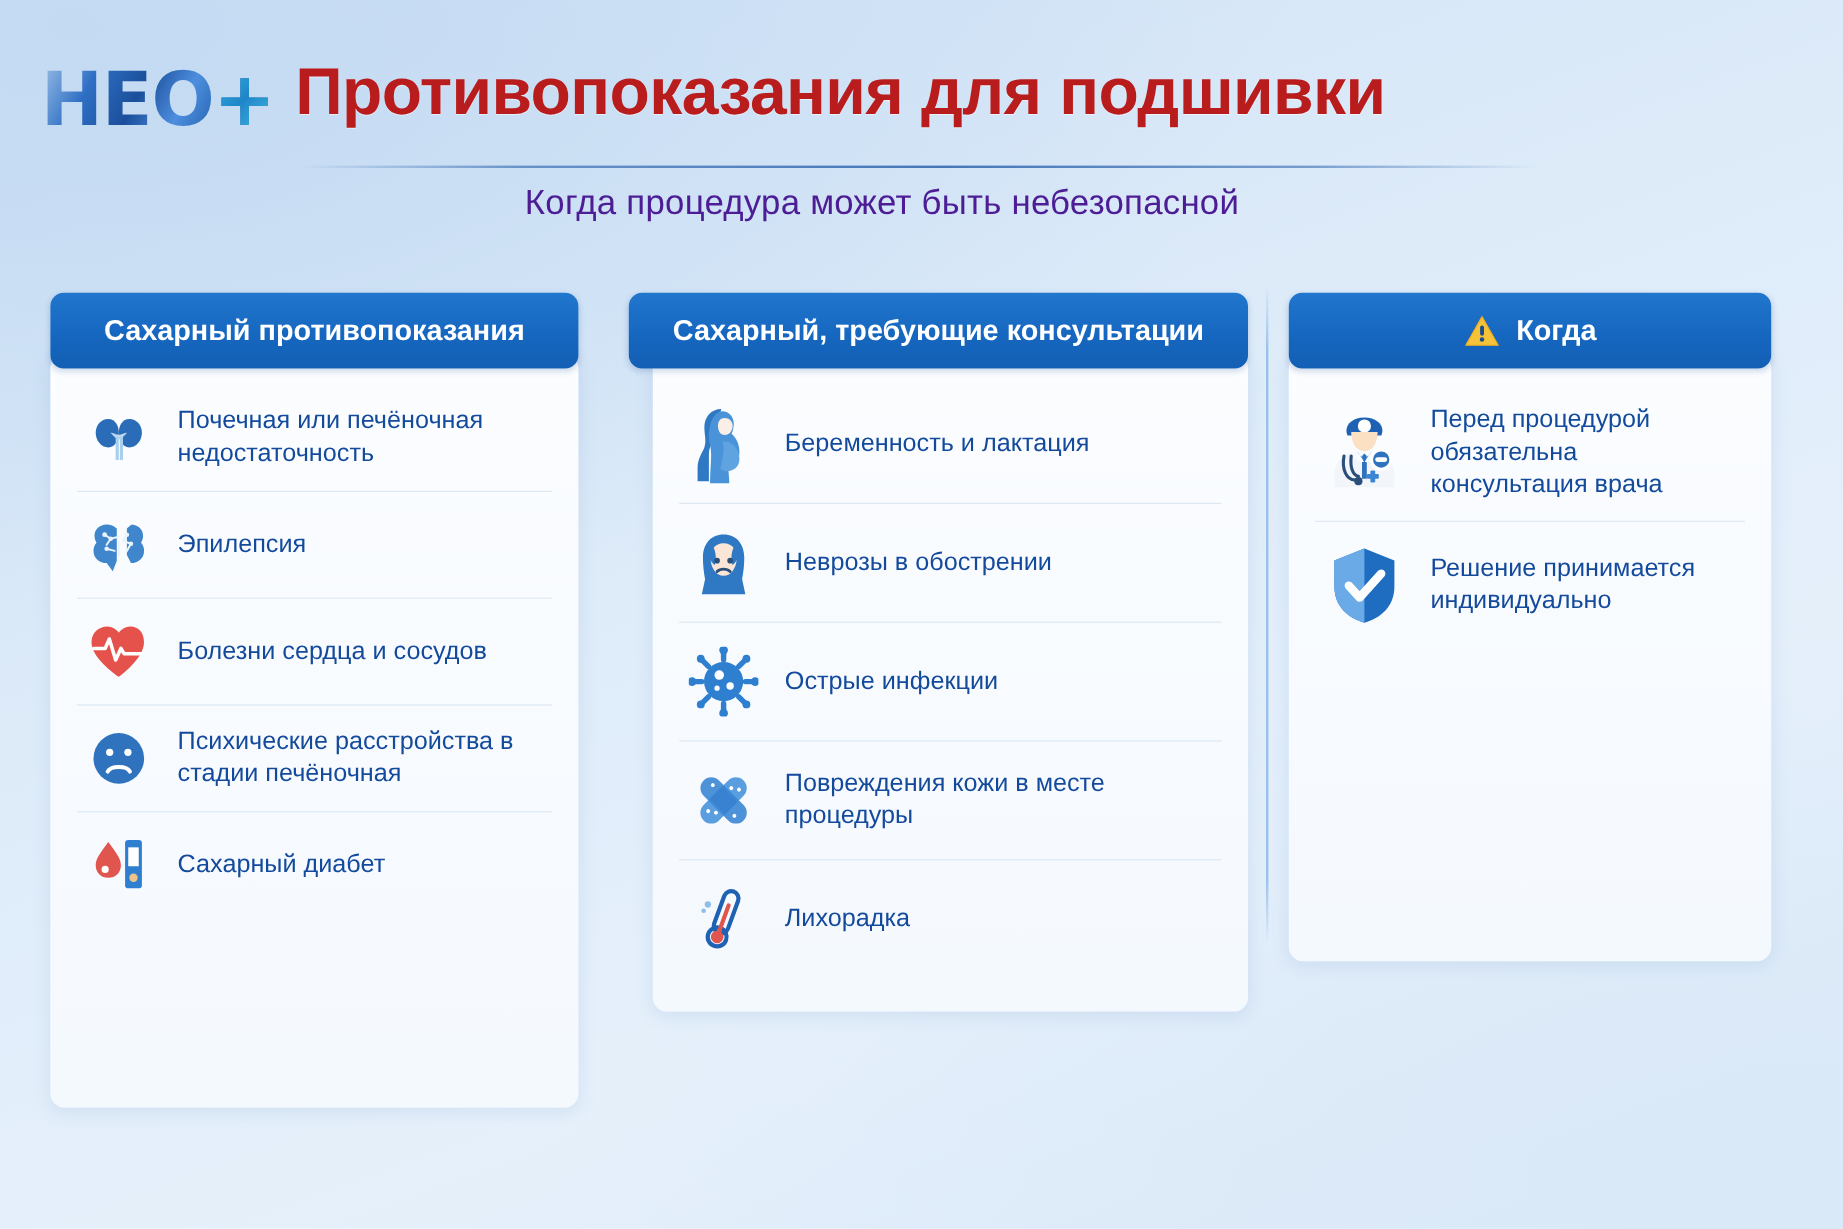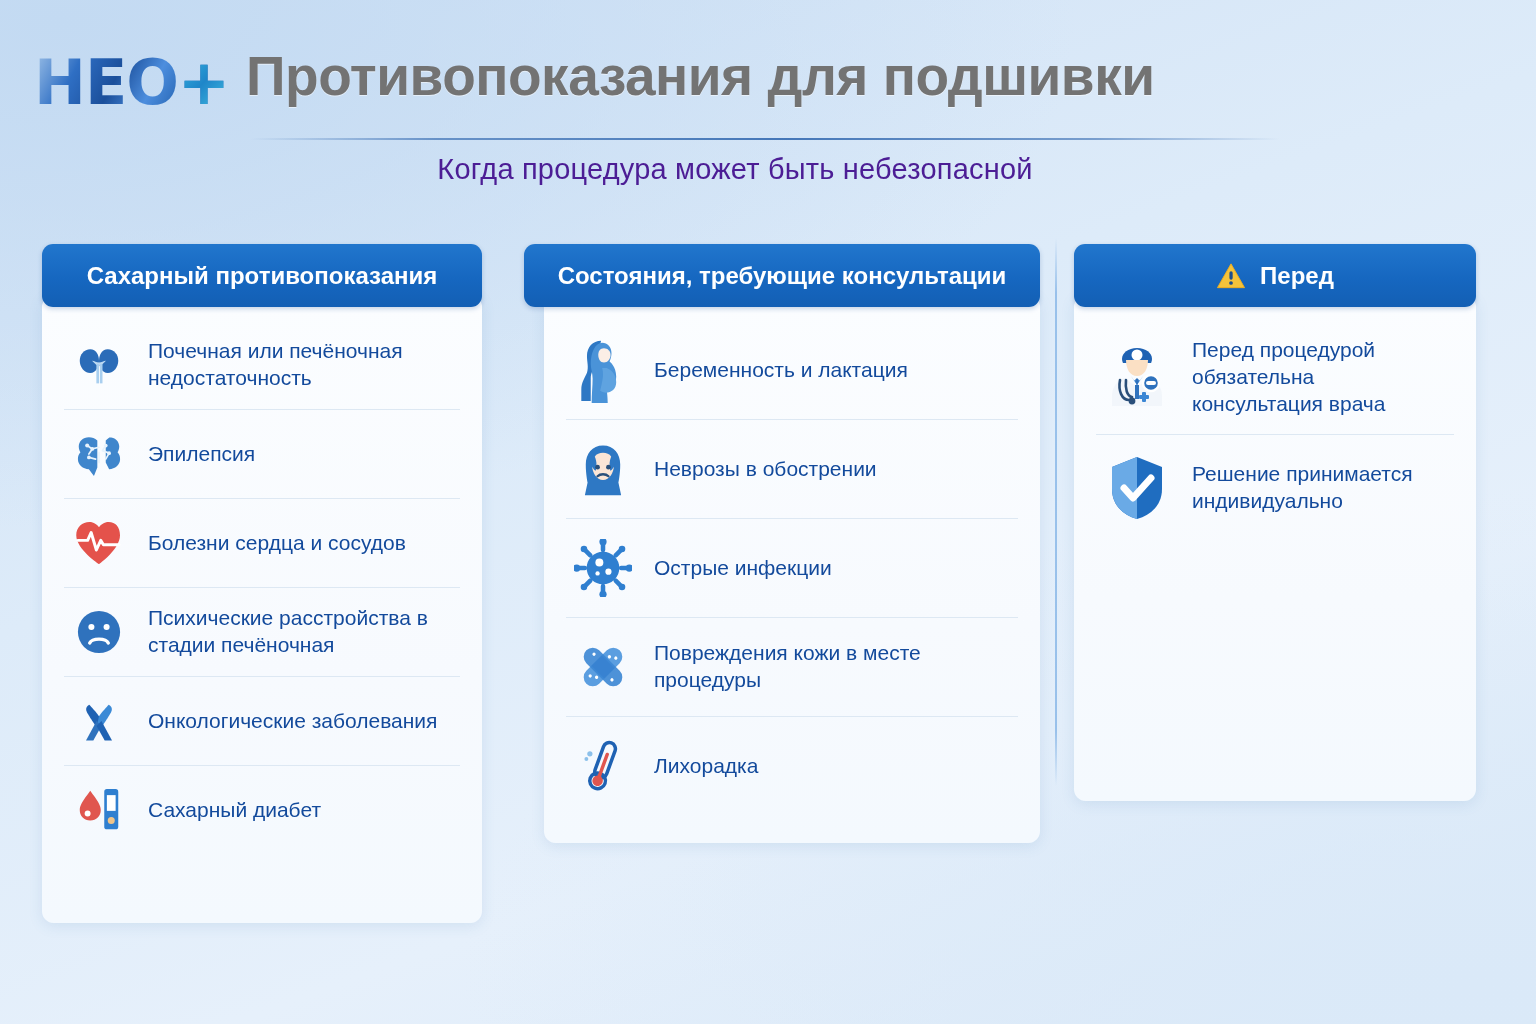--- a/index.html
+++ b/index.html
@@ -24,21 +24,21 @@
     font-family:"DejaVu Sans","Liberation Sans",sans-serif;
     text-align:center;
   }
   .logo .plus{
     background:linear-gradient(135deg,#3ec1e8 0%,#1f86c9 50%,#4ecbe8 100%);
     -webkit-background-clip:text;background-clip:text;color:transparent;
     -webkit-text-fill-color:transparent;
   }
   .title{
     position:absolute;left:246px;top:48px;
-    font-size:55px;font-weight:bold;color:#737373;letter-spacing:-0.5px;
+    font-size:55px;font-weight:bold;color:#b91c1c;letter-spacing:-0.5px;
     line-height:1.05;white-space:nowrap;
     text-shadow:0 1px 0 rgba(255,255,255,.5);
   }
   .title-rule{
     position:absolute;left:250px;top:138px;width:1030px;height:2px;
     background:linear-gradient(90deg,rgba(21,82,163,0) 0%,rgba(21,82,163,.55) 18%,rgba(21,82,163,.75) 52%,rgba(21,82,163,.5) 82%,rgba(21,82,163,0) 100%);
   }
   .subtitle{
     position:absolute;left:0;top:153px;width:1470px;text-align:center;
     font-size:29px;color:#4c1d95;font-weight:normal;letter-spacing:.2px;
@@ -154,51 +154,40 @@
           <svg width="54" height="54" viewBox="0 0 64 64">
             <circle cx="32" cy="32" r="25" fill="#2f72bd"></circle>
             <circle cx="23" cy="26" r="3.6" fill="#fff"></circle>
               <circle cx="41" cy="26" r="3.6" fill="#fff"></circle>
             <path d="M21 45c3-6 19-6 22 0" stroke="#fff" stroke-width="4" fill="none" stroke-linecap="round"></path>
           </svg>
         </span>
         <span class="lbl">Психические расстройства в стадии печёночная</span>
       </div>
 
-      <div class="row">
-        <span class="ic">
-          <svg width="52" height="56" viewBox="0 0 64 64">
-            <path d="M32 26C26 18 20 12 20 12s-6 3-3 9 13 20 13 20l4-6z" fill="#1f62b3"></path>
-            <path d="M32 26c6-8 12-14 12-14s6 3 3 9-13 20-13 20l-4-6z" fill="#3b8ad6"></path>
-            <path d="M29 32L16 56h9l10-18z" fill="#2f72bd"></path>
-            <path d="M35 32l13 24h-9L29 38z" fill="#1f62b3"></path>
-          </svg>
-        </span>
-        <span class="lbl">Онкологические заболевания</span>
-      </div>
 
       <div class="row">
         <span class="ic">
           <svg width="56" height="56" viewBox="0 0 64 64">
             <path d="M22 10c8 11 12 16 12 22 0 7-5 12-12 12s-12-5-12-12c0-6 4-11 12-22z" fill="#e0564f"></path>
             <circle cx="19" cy="36" r="3.4" fill="#fff"></circle>
             <rect x="38" y="8" width="16" height="46" rx="3" fill="#2f7fd0"></rect>
             <rect x="41" y="15" width="10" height="18" fill="#fff"></rect>
             <circle cx="46" cy="44" r="4" fill="#f0c489"></circle>
           </svg>
         </span>
         <span class="lbl">Сахарный диабет</span>
       </div>
 
     </div>
   </div>
 
   <div class="col col-2 c2">
     <div class="card-head center">
-      <span>Состояния, требующие консультации</span>
+      <span>Сахарный, требующие консультации</span>
     </div>
     <div class="card-body">
 
       <div class="row">
         <span class="ic">
           <svg width="62" height="66" viewBox="0 0 64 70">
             <path d="M30 4c-9 0-15 7-15 16 0 7 2 12 0 18-2 5-6 10-6 18v12h10V44c0-6 3-10 3-10z" fill="#2e78c4"></path>
             <path d="M31 6c6 0 10 5 10 11 0 5-2 9-2 9s7 5 7 16c0 9-5 13-10 14 0 0 1 8 1 14h-17c0-10 1-18 1-26 0-6-2-10-2-16 0-12 5-22 12-22z" fill="#4a93d8"></path>
             <path d="M33 12c4 0 7 3 7 7s-3 8-7 8-6-4-6-8 2-7 6-7z" fill="#fbeee6"></path>
             <path d="M36 33c7 3 10 9 10 15 0 7-5 11-11 11-3 0-6-2-6-2s3-12 3-17-1-7-1-7z" fill="#5fa3e0"></path>
@@ -289,21 +278,21 @@
 
   <div class="col col-3 c3">
     <div class="card-head center">
       <span class="head-warn">
         <svg width="30" height="28" viewBox="0 0 64 60">
           <path d="M32 4L61 55H3z" fill="#f5c33a" stroke="#f0ad1e" stroke-width="2" stroke-linejoin="round"></path>
           <rect x="28.6" y="20" width="7" height="18" rx="3.5" fill="#1b4d8e"></rect>
           <circle cx="32" cy="45" r="4" fill="#1b4d8e"></circle>
         </svg>
       </span>
-      <span>Перед</span>
+      <span>Когда</span>
     </div>
     <div class="card-body">
 
       <div class="row">
         <span class="ic">
           <svg width="70" height="70" viewBox="0 0 70 70">
             <path d="M35 6c-9 0-15 5-15 11 0 2 1 4 1 4h28s1-2 1-4c0-6-6-11-15-11z" fill="#1f62b3"></path>
             <circle cx="35" cy="13" r="5.5" fill="#fff"></circle>
             <path d="M24 18c0 9 4 16 11 16s11-7 11-16z" fill="#fbe0c4"></path>
             <path d="M22 36c-7 3-12 9-12 18v10h50V54c0-9-5-15-12-18l-13 9z" fill="#f2f6fb"></path>

